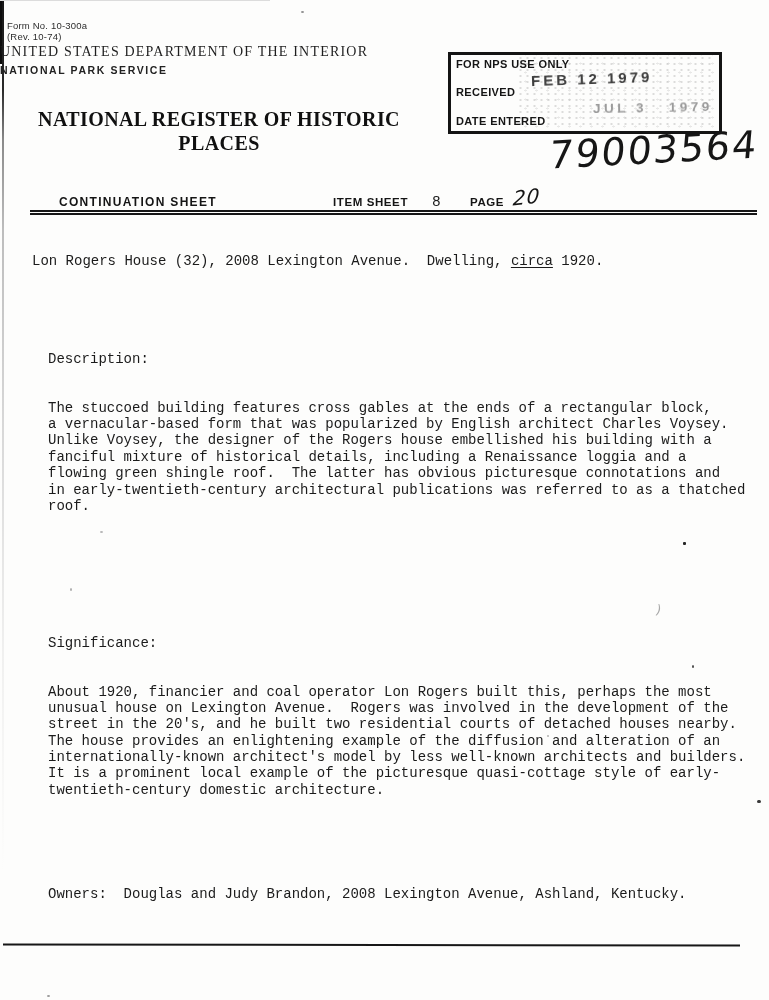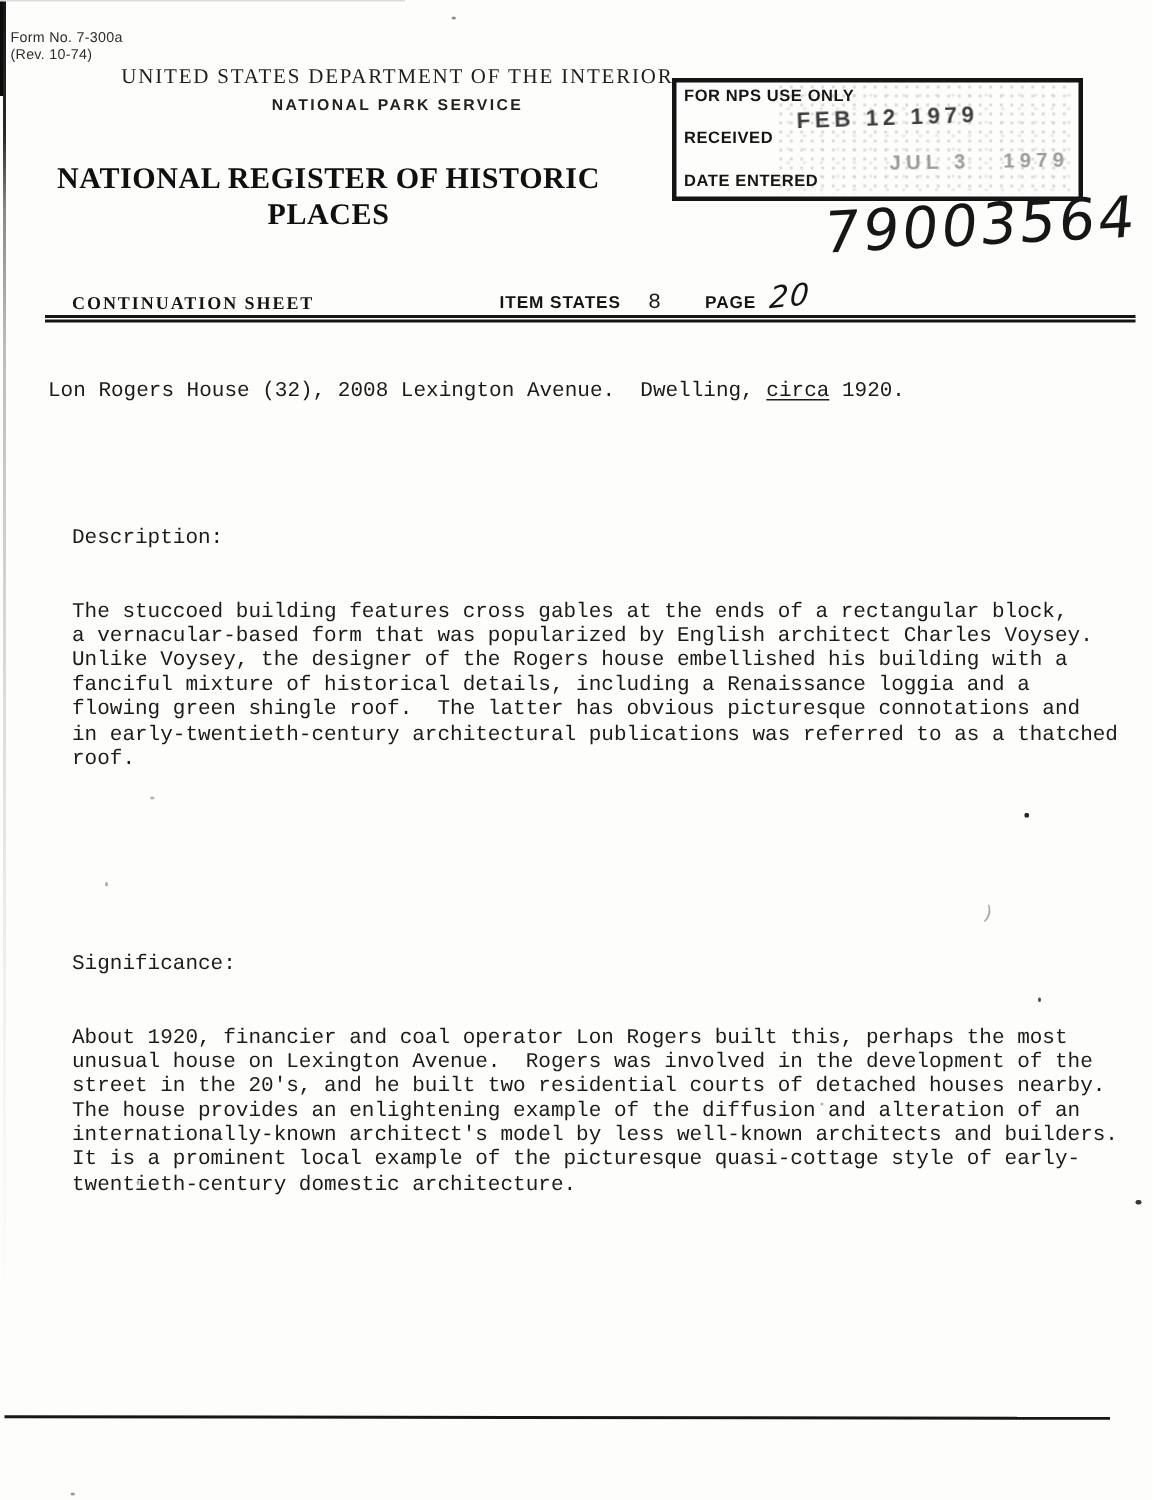--- a/index.html
+++ b/index.html
@@ -12,21 +12,21 @@
   
   .edge-black{left:0;top:0;width:4px;height:64px;background:#0c0c0c;}
   .edge-line{left:2px;top:0;width:2px;height:870px;
     background:linear-gradient(180deg,#161616 0,#2a2a2a 90px,#8a8a8a 140px,#bdbdbd 230px,#d7d7d7 420px,rgba(215,215,215,.35) 650px,rgba(215,215,215,0) 870px);}
   .edge-top{left:0;top:0;width:270px;height:1px;background:#dcdcdc;}
 
   
   .form-no{left:7px;top:20px;font-size:9.5px;line-height:11px;color:#2d2d2d;letter-spacing:.2px;}
 
   
-  .dept{left:0;top:44px;width:434px;text-align:center;margin-left:48px;}
+  .dept{left:0;top:44px;width:434px;}
   .dept-line1{font-family:"Liberation Serif",serif;font-size:14px;letter-spacing:1.2px;color:#1e1e1e;}
   .dept-line2{margin-top:4px;font-weight:bold;font-size:10.5px;letter-spacing:1.6px;color:#222;}
 
   
   .main-title{left:0;top:95px;width:438px;text-align:center;font-family:"Liberation Serif",serif;
     font-weight:bold;font-size:20px;line-height:24px;letter-spacing:.4px;color:#101010;margin-top:12px;}
 
   
   .nps-box{left:448px;top:52px;width:268px;height:76px;border:3px solid #141414;}
   .nps-box .lbl{position:absolute;font-weight:bold;font-size:11px;letter-spacing:.4px;color:#151515;}
@@ -41,21 +41,21 @@
     background-image:radial-gradient(rgba(70,70,70,.55) 1px,transparent 1.3px),
                      radial-gradient(rgba(110,110,110,.45) 1px,transparent 1.5px);
     background-size:7px 6px,11px 9px;background-position:0 0,3px 4px;}
 
   
   .hand-number{left:549px;top:128px;font-family:"DejaVu Sans",sans-serif;font-size:38px;
     color:#161616;letter-spacing:2px;transform:rotate(-3deg) skewX(-8deg);}
 
   
   .cont-label{font-weight:bold;font-size:12px;letter-spacing:1.3px;color:#151515;}
-  .cs-sheet{left:48px;top:195px;font-family:Liberation Serif, serif;}
+  .cs-sheet{left:59px;top:195px;}
   .cs-item{left:333px;top:196px;font-size:11.5px;letter-spacing:.6px;}
   .cs-itemnum{left:432px;top:194px;font-family:"Liberation Mono","DejaVu Sans Mono",monospace;font-size:14.5px;color:#1b1b1b;}
   .cs-page{left:470px;top:196px;font-size:11.5px;letter-spacing:.6px;}
   .cs-pagenum{left:513px;top:185px;font-family:"DejaVu Sans",sans-serif;font-size:20px;font-style:italic;
     color:#141414;transform:rotate(-6deg) skewX(-10deg);letter-spacing:1px;}
   .cont-rule{left:30px;top:210px;width:727px;height:1px;border-top:2px solid #161616;border-bottom:2px solid #161616;}
 
   
   .body-text{left:32px;top:220px;width:720px;font-family:"Liberation Mono","DejaVu Sans Mono",monospace;
     font-size:14px;line-height:16.35px;color:#1b1b1b;white-space:pre;}
@@ -83,21 +83,21 @@
 </head>
 <body>
 
 <div class="page">
 
   <div class="abs edge-black"></div>
   <div class="abs edge-line"></div>
   <div class="abs edge-top"></div>
 
   <div class="abs form-no">
-    <div>Form No. 7-300a</div>
+    <div>Form No. 10-300a</div>
     <div>(Rev. 10-74)</div>
   </div>
 
   <div class="abs dept">
     <div class="dept-line1">UNITED STATES DEPARTMENT OF THE INTERIOR</div>
     <div class="dept-line2">NATIONAL PARK SERVICE</div>
   </div>
 
   <div class="abs main-title">
     <div>NATIONAL REGISTER OF HISTORIC PLACES</div>
@@ -108,39 +108,40 @@
     <div class="lbl lbl-received">RECEIVED</div>
     <div class="lbl lbl-entered">DATE ENTERED</div>
     <div class="stamp-noise"></div>
     <div class="stamp1">FEB 12 1979</div>
     <div class="stamp2">JUL 3   1979</div>
   </div>
 
   <div class="abs hand-number">79003564</div>
 
   <div class="abs cont-label cs-sheet">CONTINUATION SHEET</div>
-  <div class="abs cont-label cs-item">ITEM STATES</div>
+  <div class="abs cont-label cs-item">ITEM SHEET</div>
   <div class="abs cs-itemnum">8</div>
   <div class="abs cont-label cs-page">PAGE</div>
   <div class="abs cs-pagenum">20</div>
   <div class="abs cont-rule"></div>
 
   <div class="abs body-text">
     <div class="tline"><span>Lon Rogers House (32), 2008 Lexington Avenue.  Dwelling, </span><span class="u">circa</span><span> 1920.</span></div>
 
     <div class="indent">
       <div class="tline">Description:</div>
       <div><div class="tline">The stuccoed building features cross gables at the ends of a rectangular block,</div><div class="tline">a vernacular-based form that was popularized by English architect Charles Voysey.</div><div class="tline">Unlike Voysey, the designer of the Rogers house embellished his building with a</div><div class="tline">fanciful mixture of historical details, including a Renaissance loggia and a</div><div class="tline">flowing green shingle roof.  The latter has obvious picturesque connotations and</div><div class="tline">in early-twentieth-century architectural publications was referred to as a thatched</div><div class="tline">roof.</div></div>
     </div>
 
     <div class="indent gap">
       <div class="tline">Significance:</div>
       <div><div class="tline">About 1920, financier and coal operator Lon Rogers built this, perhaps the most</div><div class="tline">unusual house on Lexington Avenue.  Rogers was involved in the development of the</div><div class="tline">street in the 20's, and he built two residential courts of detached houses nearby.</div><div class="tline">The house provides an enlightening example of the diffusion and alteration of an</div><div class="tline">internationally-known architect's model by less well-known architects and builders.</div><div class="tline">It is a prominent local example of the picturesque quasi-cottage style of early-</div><div class="tline">twentieth-century domestic architecture.</div></div>
     </div>
 
+    <div class="indent gap tline">Owners:  Douglas and Judy Brandon, 2008 Lexington Avenue, Ashland, Kentucky.</div>
   </div>
 
   <div class="abs bottom-rule"></div>
 
   <div class="speck s1"></div>
   <div class="speck s2"></div>
   <div class="speck s3"></div>
   <div class="speck s4"></div>
   <div class="speck s5"></div>
   <div class="speck s6"></div>

